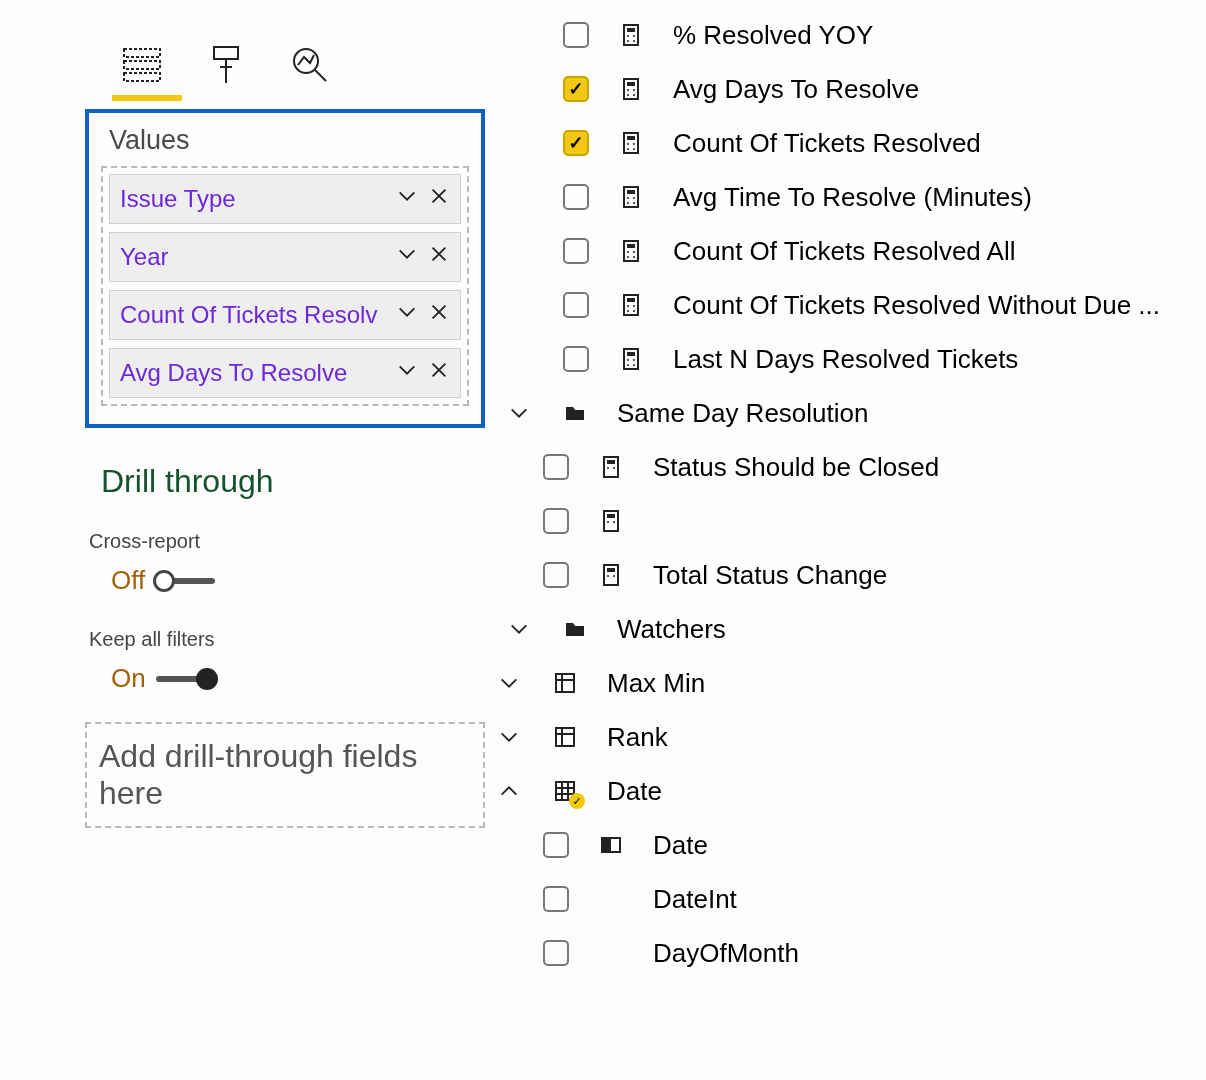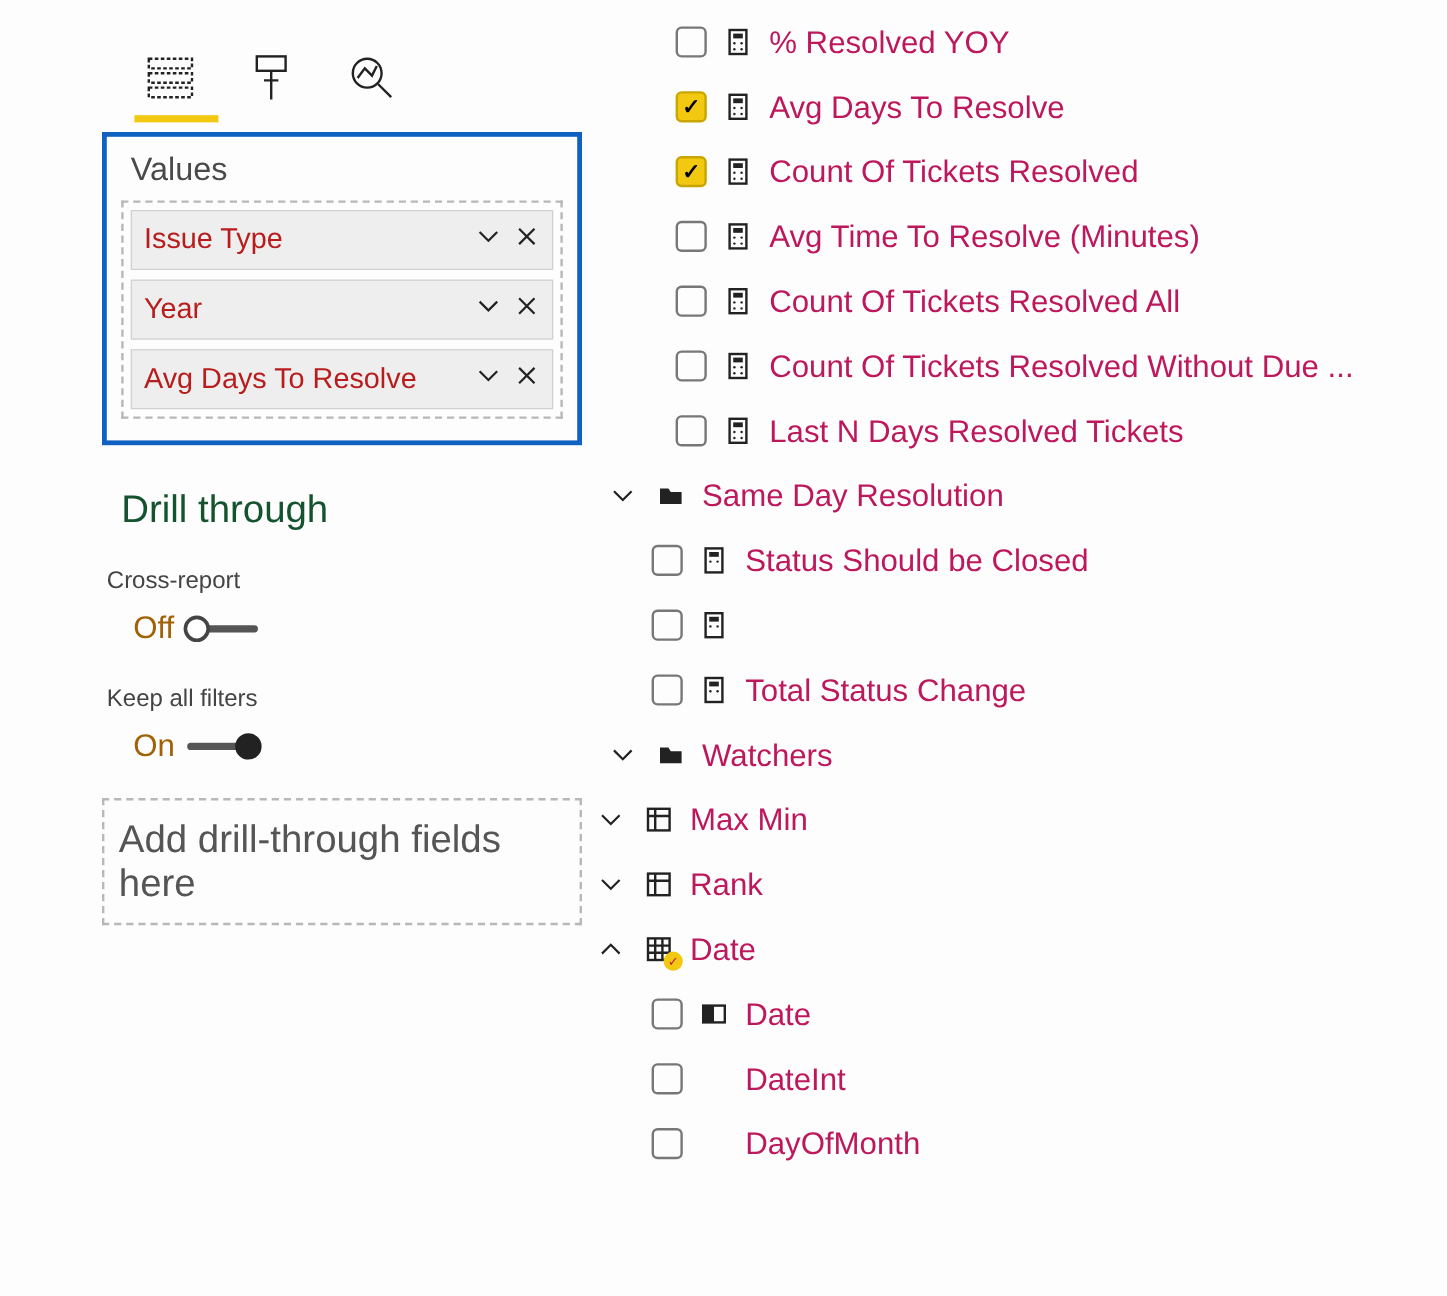--- a/index.html
+++ b/index.html
@@ -56,21 +56,21 @@
     gap: 8px;
   }
   .value-chip {
     display: flex;
     align-items: center;
     background: #eeeeee;
     border: 1px solid #cfcfcf;
     height: 50px;
     padding: 0 10px;
     font-size: 24px;
-    color: #b91c1c;
+    color: #6d28d9;
   }
   .value-chip .label {
     flex: 1;
     overflow: hidden;
     white-space: nowrap;
     text-overflow: clip;
   }
   .value-chip .ctrls { display: flex; align-items: center; gap: 10px; }
   .value-chip svg { width: 22px; height: 22px; }
 
@@ -127,22 +127,22 @@
     position: absolute;
     left: 495px;
     top: 8px;
     width: 700px;
   }
   .field-row {
     display: flex;
     align-items: center;
     height: 54px;
     font-size: 26px;
-    color: #be185d;
-    gap: 12px;
+    color: #000000;
+    gap: 28px;
   }
   .indent-0 { padding-left: 10px; }
   .indent-1 { padding-left: 68px; }
   .indent-2 { padding-left: 48px; }
 
   .chk {
     width: 26px;
     height: 26px;
     border: 2px solid #777;
     border-radius: 5px;
@@ -228,20 +228,31 @@
         <span class="ctrls">
           <span><svg viewBox="0 0 24 24">
                 <path d="M4 8 L12 16 L20 8" class="stroke-dark"></path>
               </svg></span>
           <span><svg viewBox="0 0 24 24">
                 <path d="M5 5 L19 19 M19 5 L5 19" class="stroke-dark"></path>
               </svg></span>
         </span>
       </div>
       <div class="value-chip">
+        <span class="label">Count Of Tickets Resolv</span>
+        <span class="ctrls">
+          <span><svg viewBox="0 0 24 24">
+                <path d="M4 8 L12 16 L20 8" class="stroke-dark"></path>
+              </svg></span>
+          <span><svg viewBox="0 0 24 24">
+                <path d="M5 5 L19 19 M19 5 L5 19" class="stroke-dark"></path>
+              </svg></span>
+        </span>
+      </div>
+      <div class="value-chip">
         <span class="label">Avg Days To Resolve</span>
         <span class="ctrls">
           <span><svg viewBox="0 0 24 24">
                 <path d="M4 8 L12 16 L20 8" class="stroke-dark"></path>
               </svg></span>
           <span><svg viewBox="0 0 24 24">
                 <path d="M5 5 L19 19 M19 5 L5 19" class="stroke-dark"></path>
               </svg></span>
         </span>
       </div>

